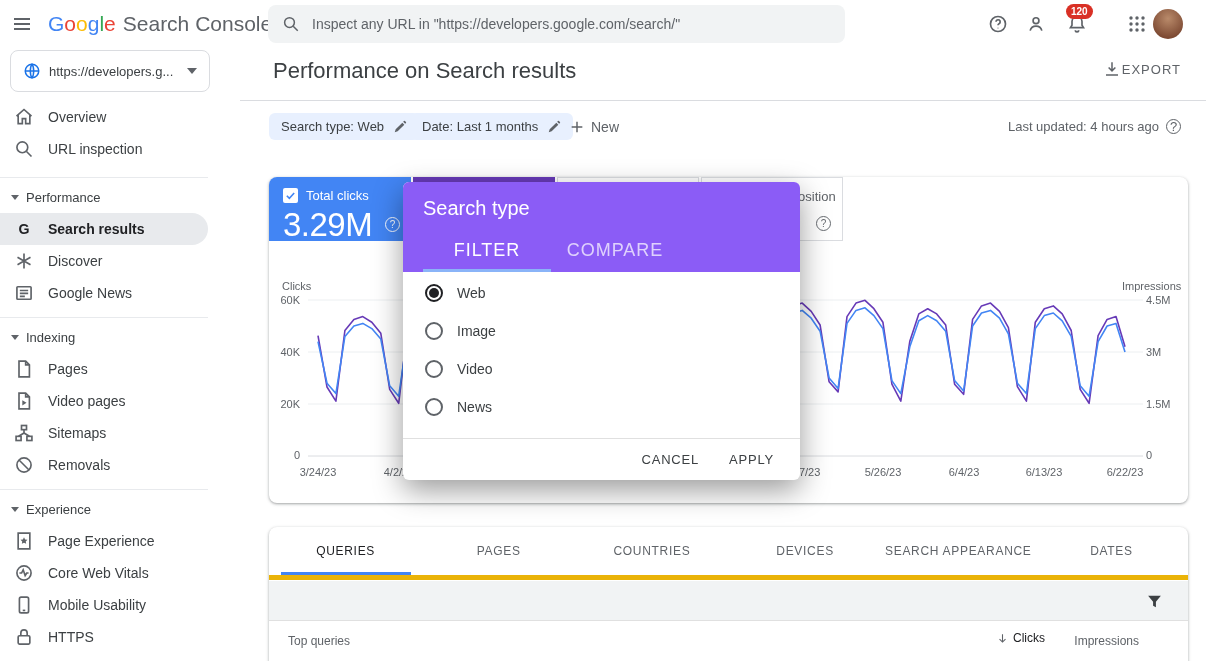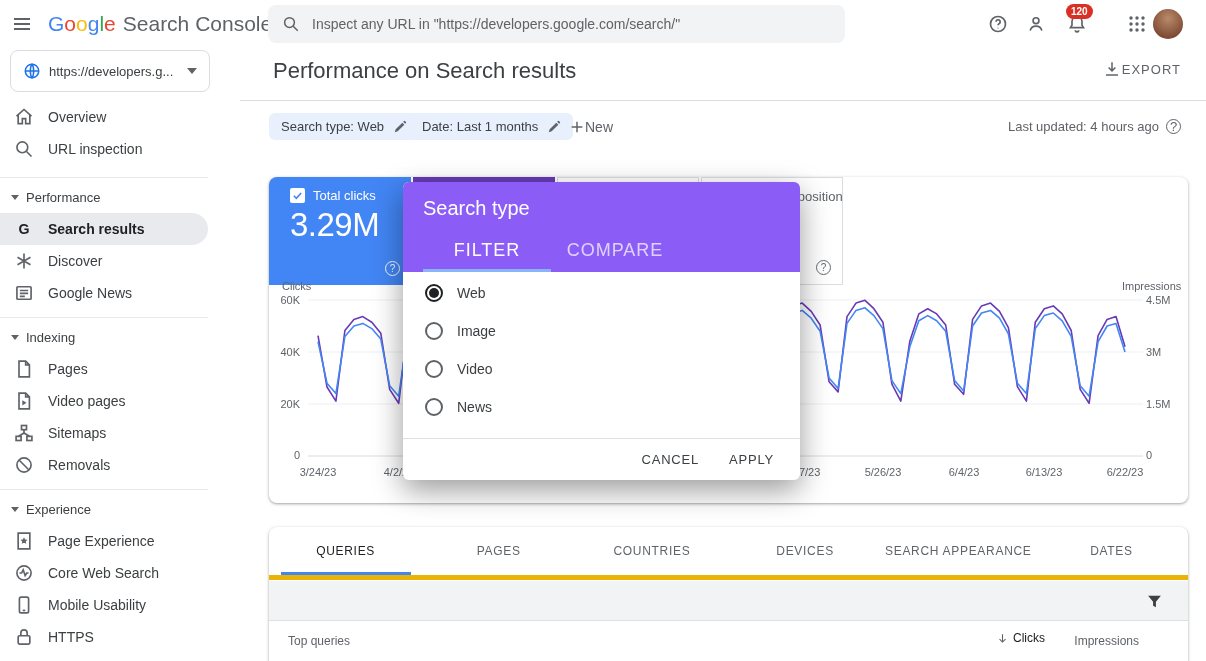--- a/index.html
+++ b/index.html
@@ -30,33 +30,33 @@
   .sechead{position:absolute;left:0;width:208px;height:32px;display:flex;align-items:center;cursor:pointer}
   .sechead .arr{position:absolute;left:11px}
   .sechead .stit{position:absolute;left:26px;font-size:13px;font-weight:500;color:#3c4043}
   
   .pgtitle{position:absolute;left:273px;top:58px;font-size:22px;color:#3c4043}
   .export{position:absolute;right:25px;top:60px;display:flex;align-items:center;gap:1px;cursor:pointer}
   .export span{font-size:13px;font-weight:500;letter-spacing:1px;color:#5f6368}
   .hdiv{position:absolute;left:240px;top:100px;width:966px;height:1px;background:#dadce0}
   .chip{position:absolute;top:113px;height:27px;background:#e8f0fe;border-radius:6px;display:flex;align-items:center;padding:0 12px;gap:9px;cursor:pointer}
   .chip span{font-size:13px;color:#3c4043;white-space:nowrap}
-  .newbtn{position:absolute;top:113px;height:27px;display:flex;align-items:center;gap:0;cursor:pointer;padding:0 6px}
+  .newbtn{position:absolute;top:113px;height:27px;display:flex;align-items:center;gap:6px;cursor:pointer;padding:0 6px}
   .newbtn span{font-size:14px;color:#5f6368}
   .lastupd{position:absolute;right:25px;top:113px;height:27px;display:flex;align-items:center;gap:7px}
   .lastupd span{font-size:13px;color:#5f6368}
   .qcircle{width:15px;height:15px;border:1.5px solid #5f6368;color:#5f6368;border-radius:50%;font-size:10px;display:flex;align-items:center;justify-content:center;cursor:pointer}
   
   .panel{position:absolute;left:269px;width:919px;background:#fff;border-radius:8px;
     box-shadow:0 1px 2px rgba(60,64,67,.3),0 1px 3px 1px rgba(60,64,67,.15)}
   .panel1{top:177px;height:326px}
   .panel2{top:527px;height:200px}
   
   .cards{position:absolute;left:0;top:0;display:flex;gap:2px}
-  .mcard{width:142px;height:108px;position:relative;padding:11px 21px;cursor:pointer;overflow:hidden}
+  .mcard{width:142px;height:64px;position:relative;padding:11px 14px;cursor:pointer;overflow:hidden}
   .mcard.blue{background:#4285f4;color:#fff;border-radius:8px 0 0 0}
   .mcard.purple{background:#673ab7;color:#fff}
   .mcard.plain{background:#fff;color:#5f6368;border:1px solid #dadce0}
   .mcard .row{display:flex;align-items:center;gap:8px}
   .mcard .lbl{font-size:13px;white-space:nowrap}
   .mcard .val{font-size:33px;margin-top:3px;letter-spacing:-.5px;color:#fff}
   .cbx{width:15px;height:15px;border-radius:2px;background:#fff;display:flex;align-items:center;justify-content:center;flex:none}
   .cbx.empty{background:transparent;border:2px solid #80868b}
   .mq{position:absolute;right:11px;bottom:9px;width:15px;height:15px;border:1.5px solid currentColor;border-radius:50%;font-size:10px;display:flex;align-items:center;justify-content:center;opacity:.95;cursor:pointer}
   
@@ -304,21 +304,21 @@
     </span>
     <span class="nlab">Page Experience</span>
   </div>
   <div class="navitem" style="top:509px">
     <span class="nico">
       <svg width="20" height="20" viewBox="0 0 24 24" fill="none" stroke="#5f6368" stroke-width="2">
           <circle cx="12" cy="12" r="8.5"></circle>
           <path d="M6.5 12h2.6l1.9-3.8 2.4 6.8 1.9-3h2.2"></path>
         </svg>
     </span>
-    <span class="nlab">Core Web Search</span>
+    <span class="nlab">Core Web Vitals</span>
   </div>
   <div class="navitem" style="top:541px">
     <span class="nico">
       <svg width="20" height="20" viewBox="0 0 24 24" fill="none" stroke="#5f6368" stroke-width="2">
           <rect x="6.5" y="2.5" width="11" height="19" rx="2"></rect>
           <path d="M10.5 18.5h3"></path>
         </svg>
     </span>
     <span class="nlab">Mobile Usability</span>
   </div>

